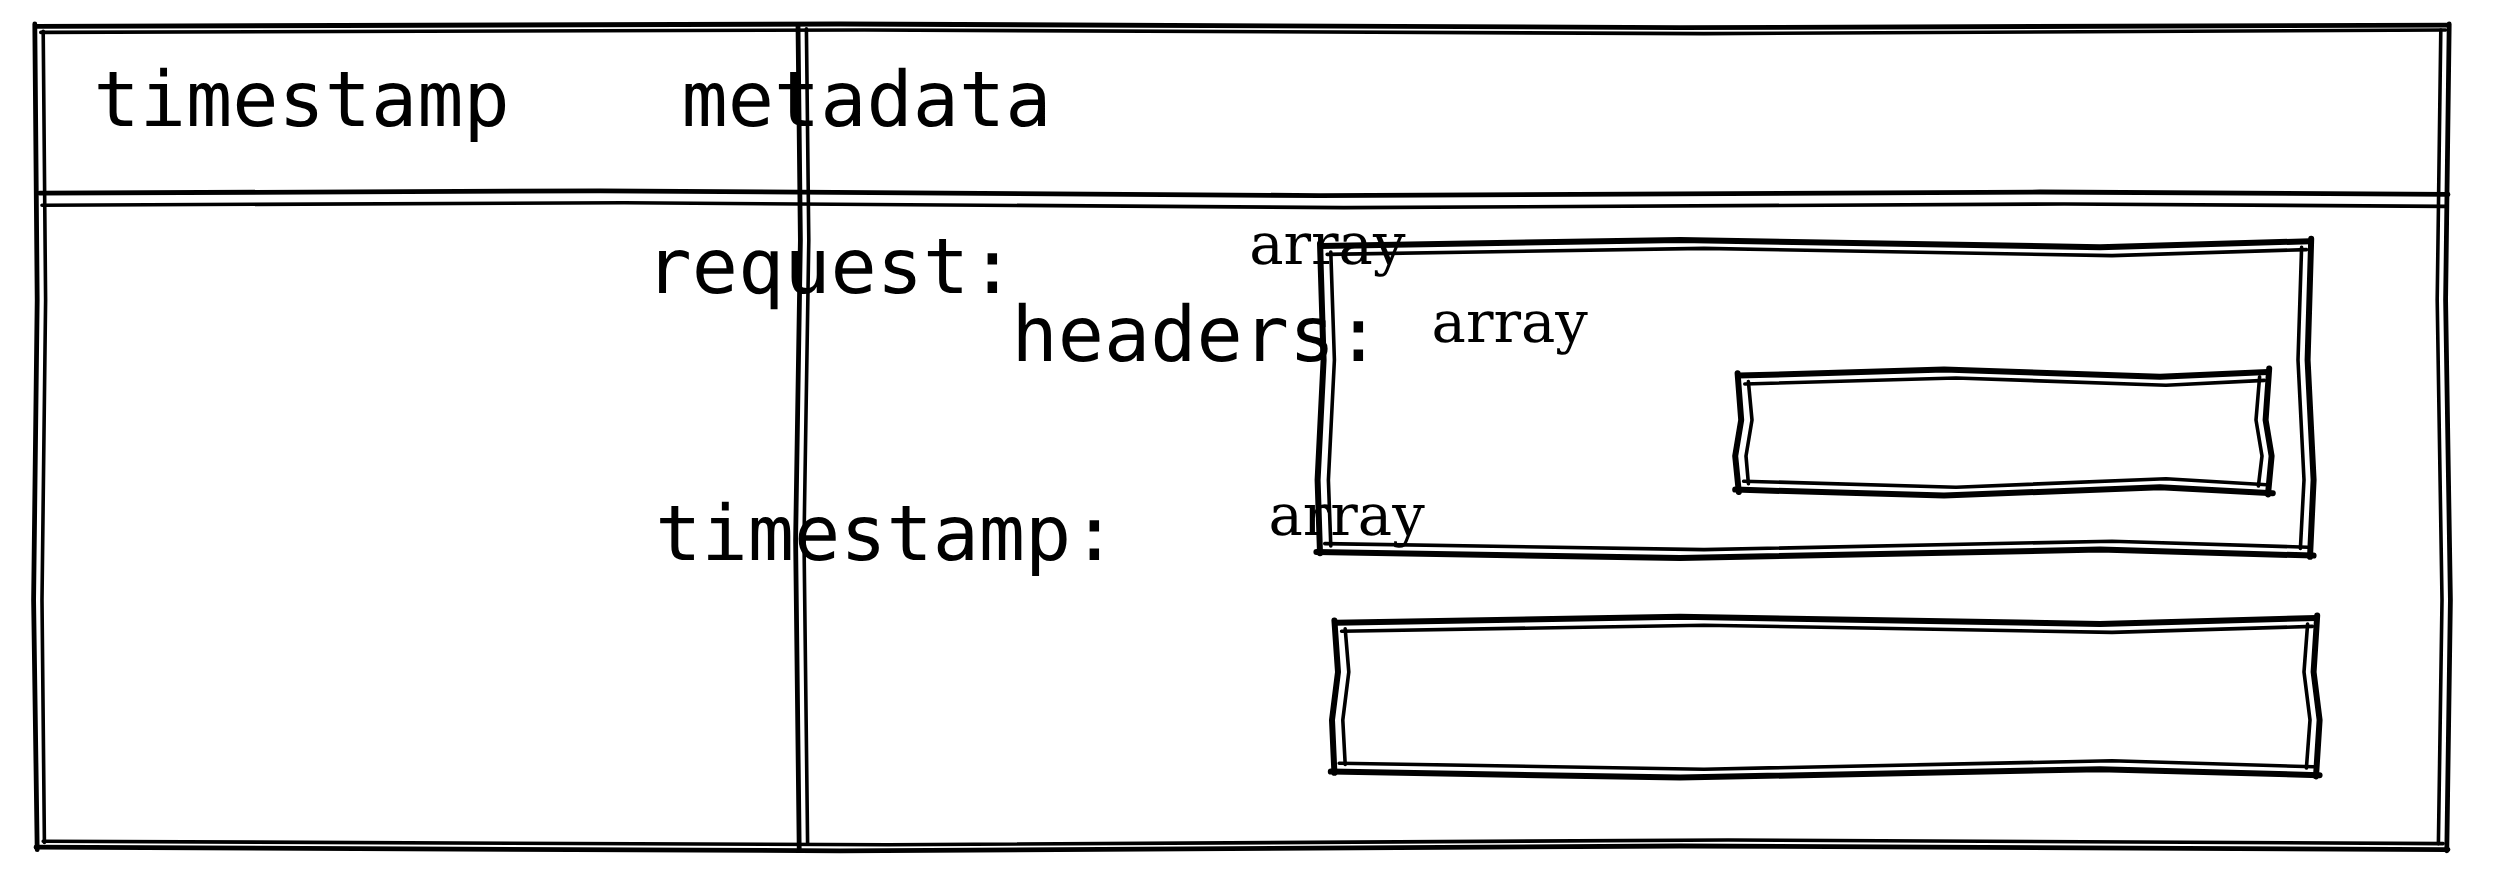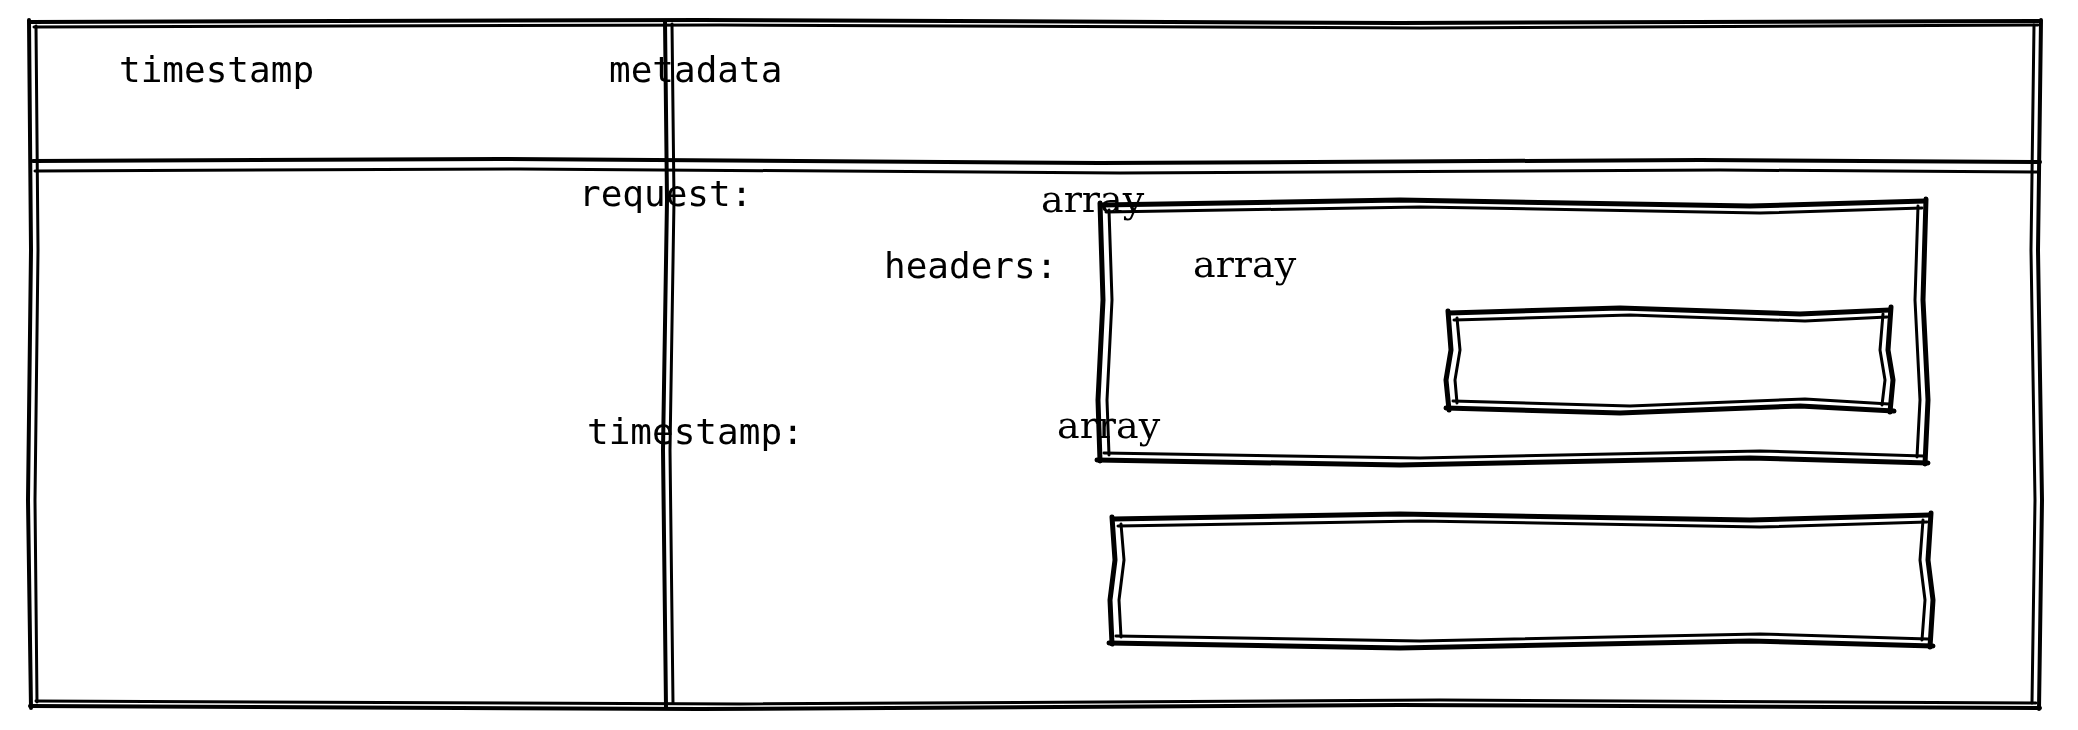--- a/index.html
+++ b/index.html
@@ -24,36 +24,35 @@
     pointer-events: none;
   }
   .lbl {
     position: absolute;
     color: #000000;
     white-space: pre;
     line-height: 1;
   }
   .mono {
     font-family: "DejaVu Sans Mono", monospace;
-    font-size: 36px;
+    font-size: 64px;
     letter-spacing: 0px;
-    margin-left: 41px;
   }
   .serif-sm {
     font-family: "DejaVu Serif", serif;
-    font-size: 38px;
+    font-size: 48px;
   }
 
   
   #hdr-timestamp { left: 78px;  top: 52px; }
   #hdr-metadata  { left: 568px; top: 52px; }
 
   
   #cell-timestamp { left: 78px;  top: 178px; }
-  #lbl-request    { left: 538px; top: 176px; text-align: right; }
+  #lbl-request    { left: 538px; top: 191px; text-align: right; }
   #lbl-headers    { left: 843px; top: 248px; text-align: center; }
   #lbl-response   { left: 546px; top: 414px; }
 
   
   #arr-request  { left: 1041px; top: 180px; }
   #arr-headers  { left: 1193px; top: 245px; }
   #arr-response { left: 1057px; top: 406px; }
 </style>
 </head>
 <body>

